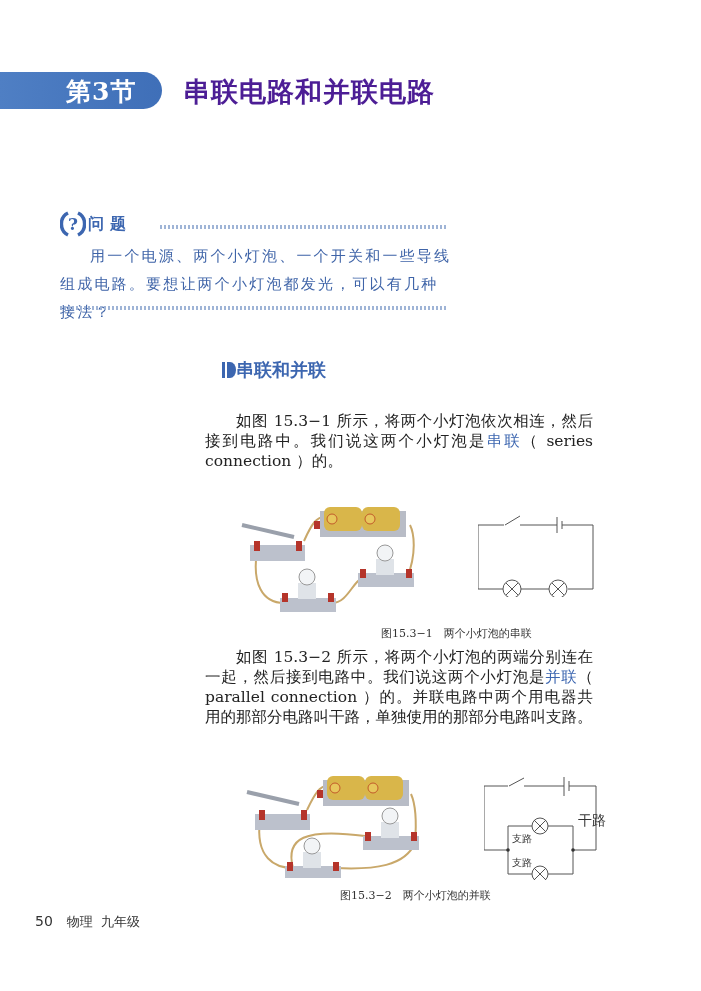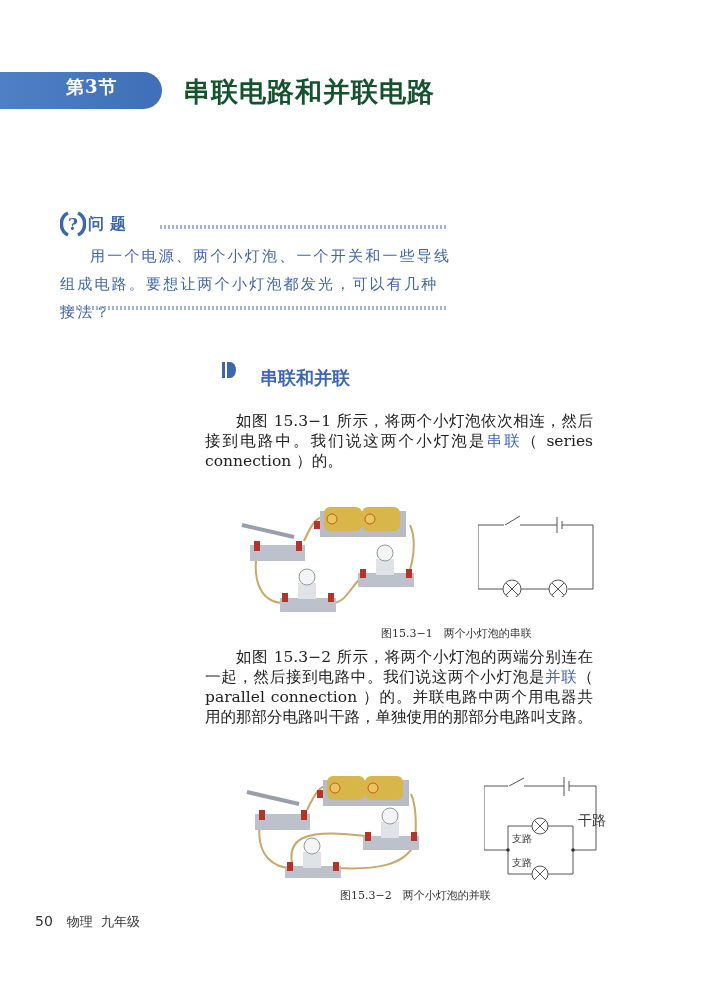--- a/index.html
+++ b/index.html
@@ -1,29 +1,29 @@
 <!DOCTYPE html>
 <html><head>
 <meta charset="utf-8">
 <style>
   html,body{margin:0;padding:0;background:#ffffff;}
   body{width:701px;height:991px;position:relative;overflow:hidden;font-family:"DejaVu Serif","Liberation Serif",serif;color:#222;}
   .abs{position:absolute;}
   .sec-tab{left:0;top:72px;width:162px;height:37px;background:linear-gradient(90deg,#4f7fc4,#3f6fb8);border-radius:0 20px 20px 0;}
-  .sec-tab-label{left:66px;top:75px;font-size:18px;color:#fff;font-weight:bold;letter-spacing:1px;font-family:"DejaVu Serif",serif;}
-  .sec-title{left:183px;top:74px;font-size:27px;color:#14532d;font-weight:bold;letter-spacing:1px;font-family:"DejaVu Serif",serif;}
+  .sec-tab-label{left:66px;top:75px;font-size:25px;color:#fff;font-weight:bold;letter-spacing:1px;font-family:"DejaVu Serif",serif;}
+  .sec-title{left:183px;top:74px;font-size:27px;color:#4c1d95;font-weight:bold;letter-spacing:1px;font-family:"DejaVu Serif",serif;}
   .q-icon{left:60px;top:210px;width:26px;height:28px;}
   .q-label{left:88px;top:214px;font-size:16px;color:#3c66b0;font-weight:bold;letter-spacing:6px;font-family:"DejaVu Sans",sans-serif;}
   .wavy{height:4px;background-image:repeating-linear-gradient(90deg,#9fb4d6 0 2px,transparent 2px 4px);}
   .wavy1{left:160px;top:225px;width:288px;}
   .wavy2{left:60px;top:306px;width:388px;}
   .q-text{left:60px;top:242px;width:392px;font-size:15px;color:#3f64a8;line-height:28px;letter-spacing:2.2px;font-family:"DejaVu Serif",serif;}
   .q-text p{margin:0;}
   .sub-icon{left:222px;top:362px;width:14px;height:16px;}
-  .sub-title{left:260px;top:358px;font-size:18px;color:#3c66b0;font-weight:bold;font-family:"DejaVu Sans",sans-serif;margin-top:8px;}
+  .sub-title{left:236px;top:358px;font-size:18px;color:#3c66b0;font-weight:bold;font-family:"DejaVu Sans",sans-serif;}
   .body-text{left:205px;width:388px;font-size:15.5px;line-height:20px;color:#222;text-align:justify;}
   .body-text p{margin:0;text-indent:2em;}
   .hl{color:#3c66b0;}
   .caption{font-size:11px;color:#333;font-family:"DejaVu Serif",serif;}
   .footer{left:35px;top:913px;font-size:13px;color:#333;}
   .footer .num{font-family:"DejaVu Sans",sans-serif;margin-right:14px;font-size:14px;}
 </style>
 </head>
 <body>
 

